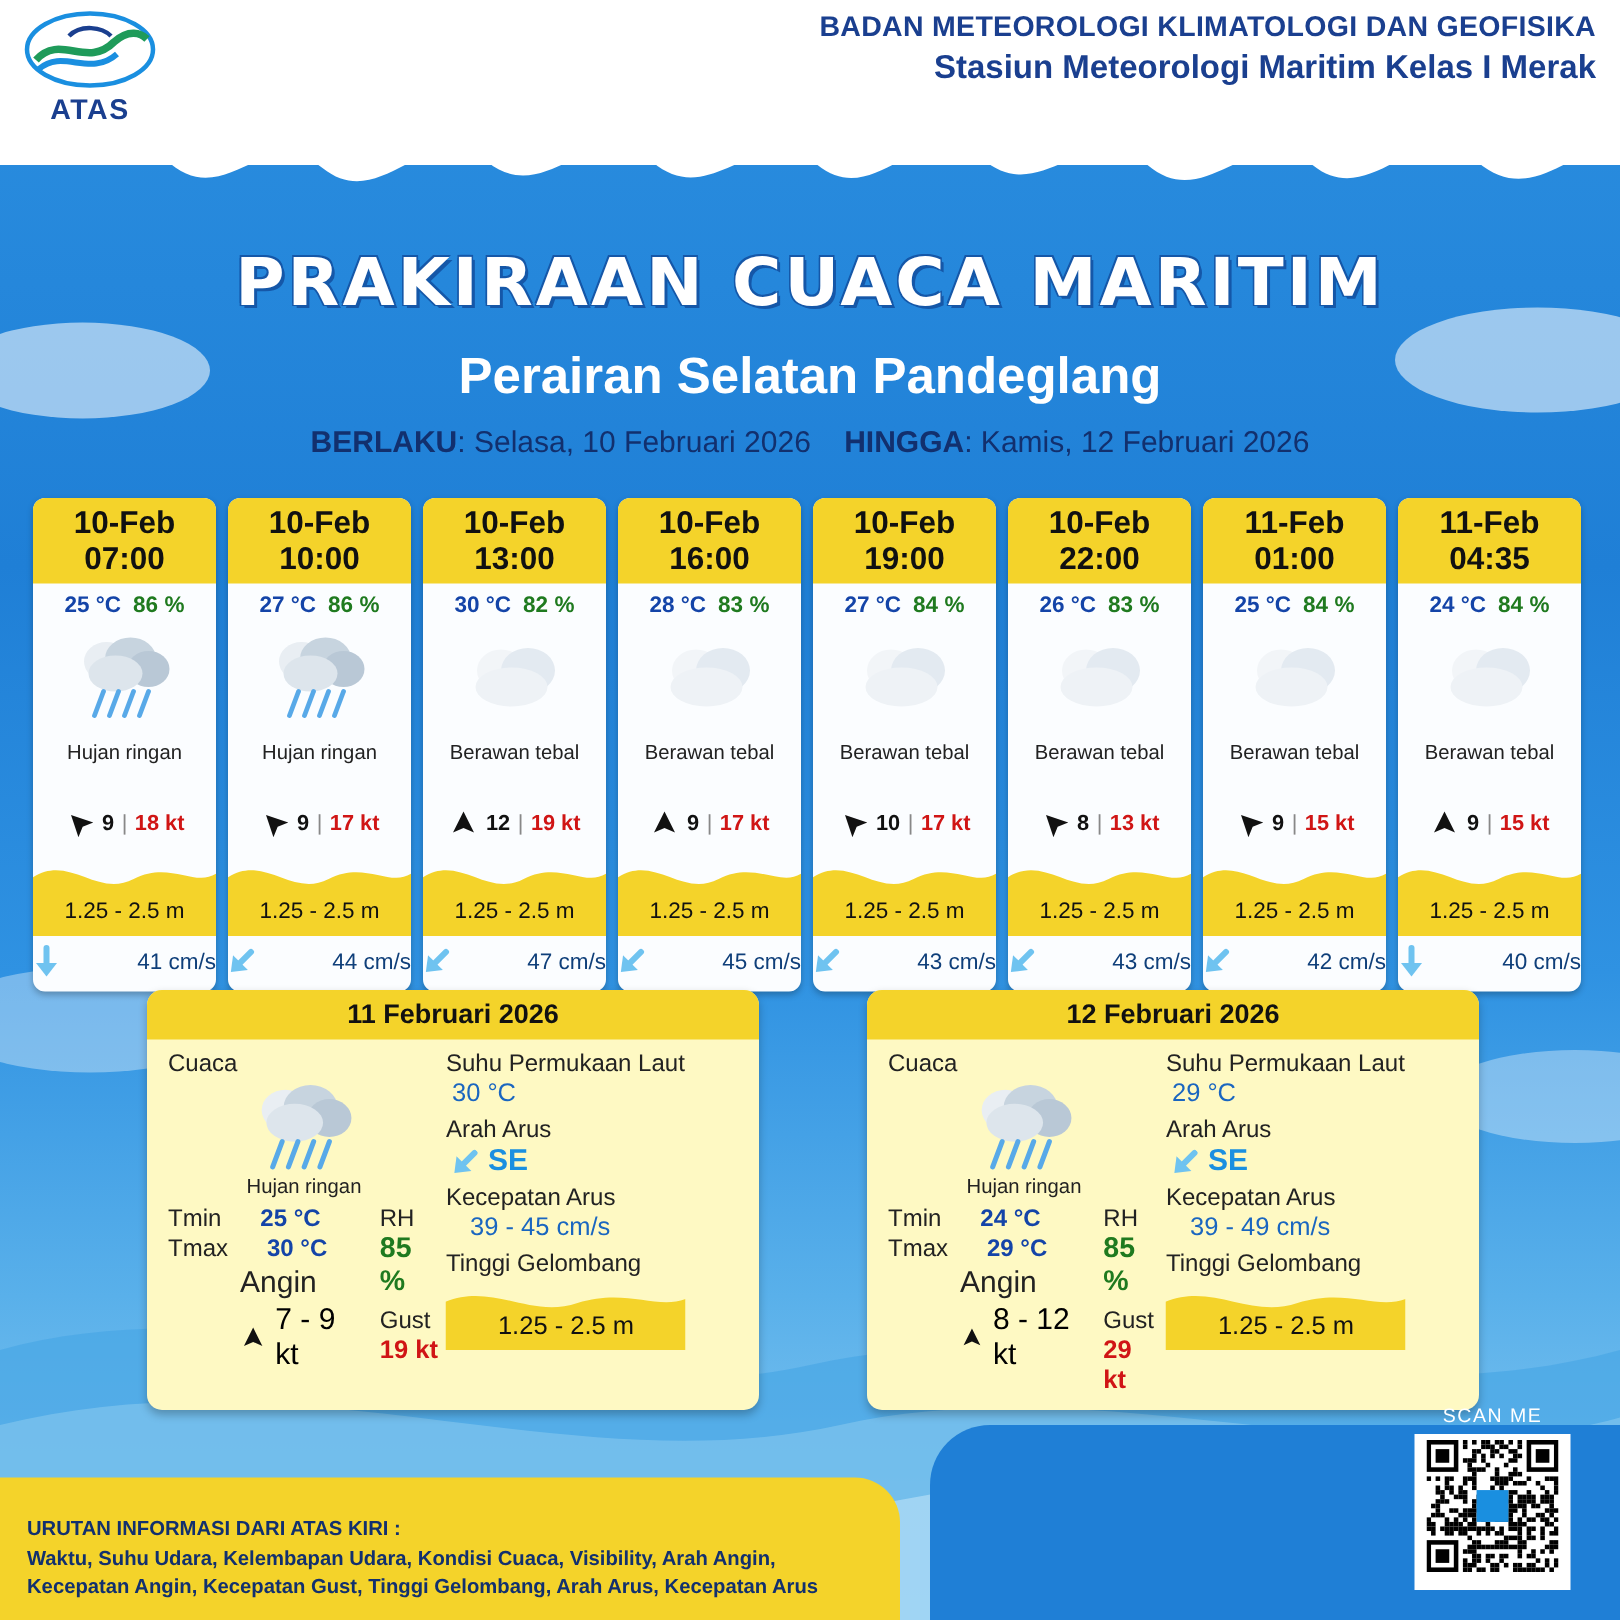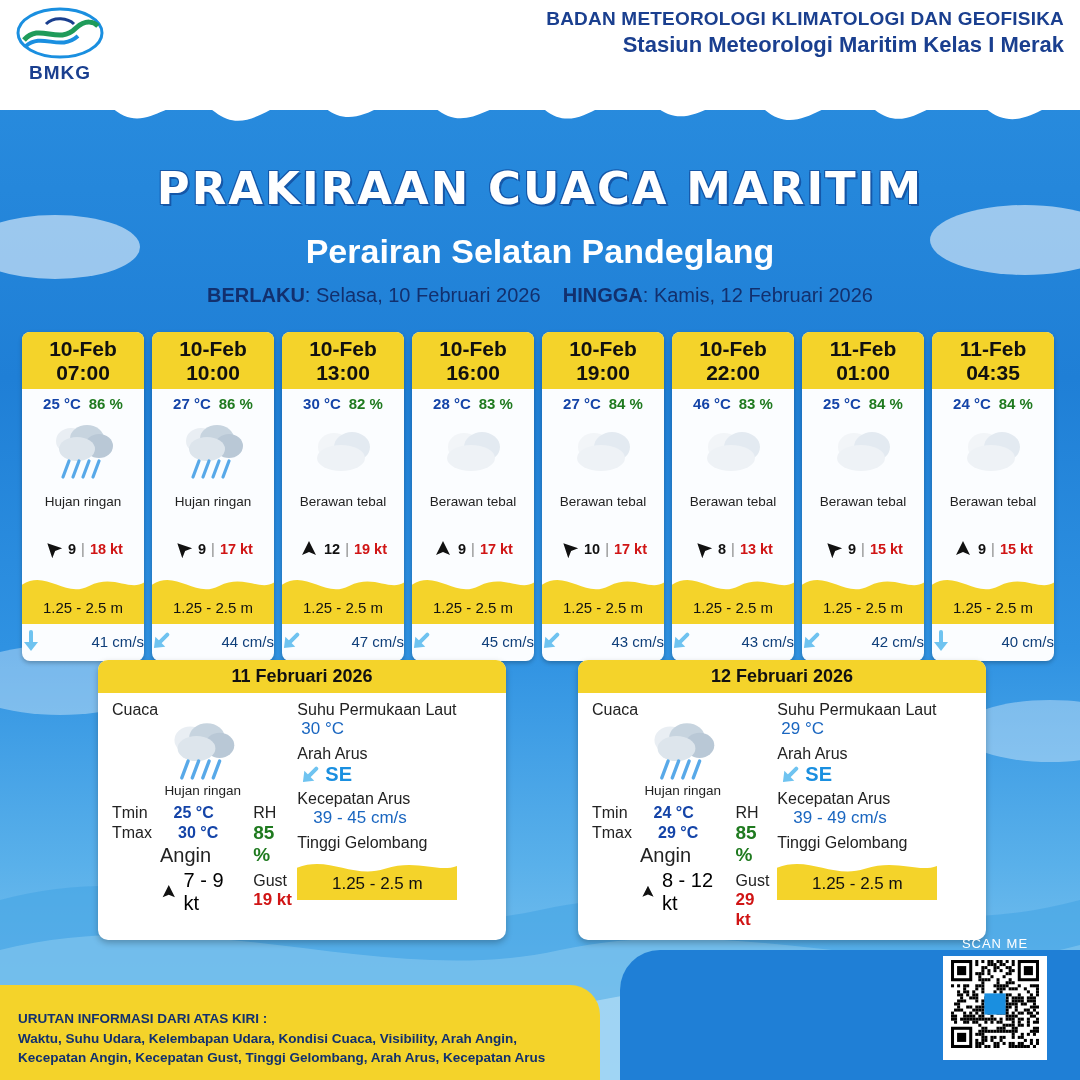--- a/index.html
+++ b/index.html
@@ -46,21 +46,21 @@
   .wind-deg{color:#111;font-weight:bold;}
   .wind-sep{color:#888;}
   .wind-kt{color:#d01515;font-weight:bold;}
   .wave-band{position:relative;height:56px;}
   .wave-band svg{position:absolute;left:0;top:0;}
   .wave-text{position:absolute;width:100%;text-align:center;bottom:8px;font-size:15px;color:#111;font-weight:normal;}
   .cur-row{display:flex;align-items:center;justify-content:space-between;gap:6px;font-size:15px;color:#0f3f7a;padding:6px 0 9px;}
 
   
   .daily{position:absolute;top:660px;display:flex;gap:72px;left:98px;}
-  .dpanel{width:408px;background:#ffffff;border-radius:10px;box-shadow:0 3px 6px rgba(0,0,0,.25);overflow:hidden;}
+  .dpanel{width:408px;background:#fef9c3;border-radius:10px;box-shadow:0 3px 6px rgba(0,0,0,.25);overflow:hidden;}
   .dhead{background:#f4d32a;text-align:center;font-size:18px;font-weight:bold;color:#111;padding:6px 0;}
   .dbody{display:flex;padding:8px 14px 10px;}
   .dleft{width:190px;}
   .dright{width:204px;padding-left:4px;}
   .lbl{font-size:16px;color:#222;}
   .dicon{height:68px;display:flex;align-items:center;justify-content:center;}
   .dcond{font-size:13.5px;text-align:center;color:#222;margin-top:-4px;}
   .minmax{display:flex;gap:16px;margin-top:6px;}
   .mm-col{font-size:16px;}
   .mm-row{display:flex;gap:26px;align-items:baseline;margin-bottom:2px;}
@@ -106,21 +106,21 @@
 <div class="bottom-panel"></div>
 <div class="info-panel"></div>
 
 <div class="logo">
   <svg class="logo-mark" viewBox="0 0 88 54">
     <ellipse cx="44" cy="27" rx="42" ry="24" fill="none" stroke="#1a8fe0" stroke-width="3"></ellipse>
     <path d="M8,34 C24,16 42,40 60,22 C70,13 78,16 82,20" fill="none" stroke="#1f9b5a" stroke-width="5"></path>
     <path d="M10,40 C26,26 44,46 62,30" fill="none" stroke="#1a8fe0" stroke-width="4"></path>
     <path d="M30,18 C38,10 52,12 58,18" fill="none" stroke="#1a3f8f" stroke-width="3"></path>
   </svg>
-  <div class="logo-text">BMKG</div>
+  <div class="logo-text">ATAS</div>
 </div>
 <div class="header">
   <div class="l1">BADAN METEOROLOGI KLIMATOLOGI DAN GEOFISIKA</div>
   <div class="l2">Stasiun Meteorologi Maritim Kelas I Merak</div>
 </div>
 
 <div class="title-main">PRAKIRAAN CUACA MARITIM</div>
 <div class="title-sub">Perairan Selatan Pandeglang</div>
 <div class="validity">
   <b>BERLAKU</b><span>: Selasa, 10 Februari 2026</span>&nbsp;&nbsp;&nbsp;&nbsp;<b>HINGGA</b><span>:  Kamis, 12 Februari 2026</span>
@@ -317,21 +317,21 @@
       <svg width="18" height="22" viewBox="0 0 18 22" style="transform:rotate(45deg)">
     <path d="M9,2 L9,14" stroke="#6fc3f0" stroke-width="4" stroke-linecap="round" fill="none"></path>
     <path d="M2,12 L9,21 L16,12 Z" fill="#6fc3f0"></path>
   </svg>
       <span>43 cm/s</span>
     </div>
     </div>
     <div class="card">
     <div class="card-head">10-Feb 22:00</div>
     <div class="card-row1">
-      <span class="temp">46 °C</span>
+      <span class="temp">26 °C</span>
       <span class="rh">83 %</span>
     </div>
     <div class="icon-wrap">
         <svg width="70" height="56" viewBox="0 0 70 56">
     <ellipse cx="26" cy="22" rx="16" ry="14" fill="#f2f5f8"></ellipse>
     <ellipse cx="44" cy="22" rx="18" ry="15" fill="#e3eaf1"></ellipse>
     <ellipse cx="33" cy="33" rx="24" ry="13" fill="#eef2f6"></ellipse>
   </svg>
       </div>
     <div class="cond">Berawan tebal</div>

